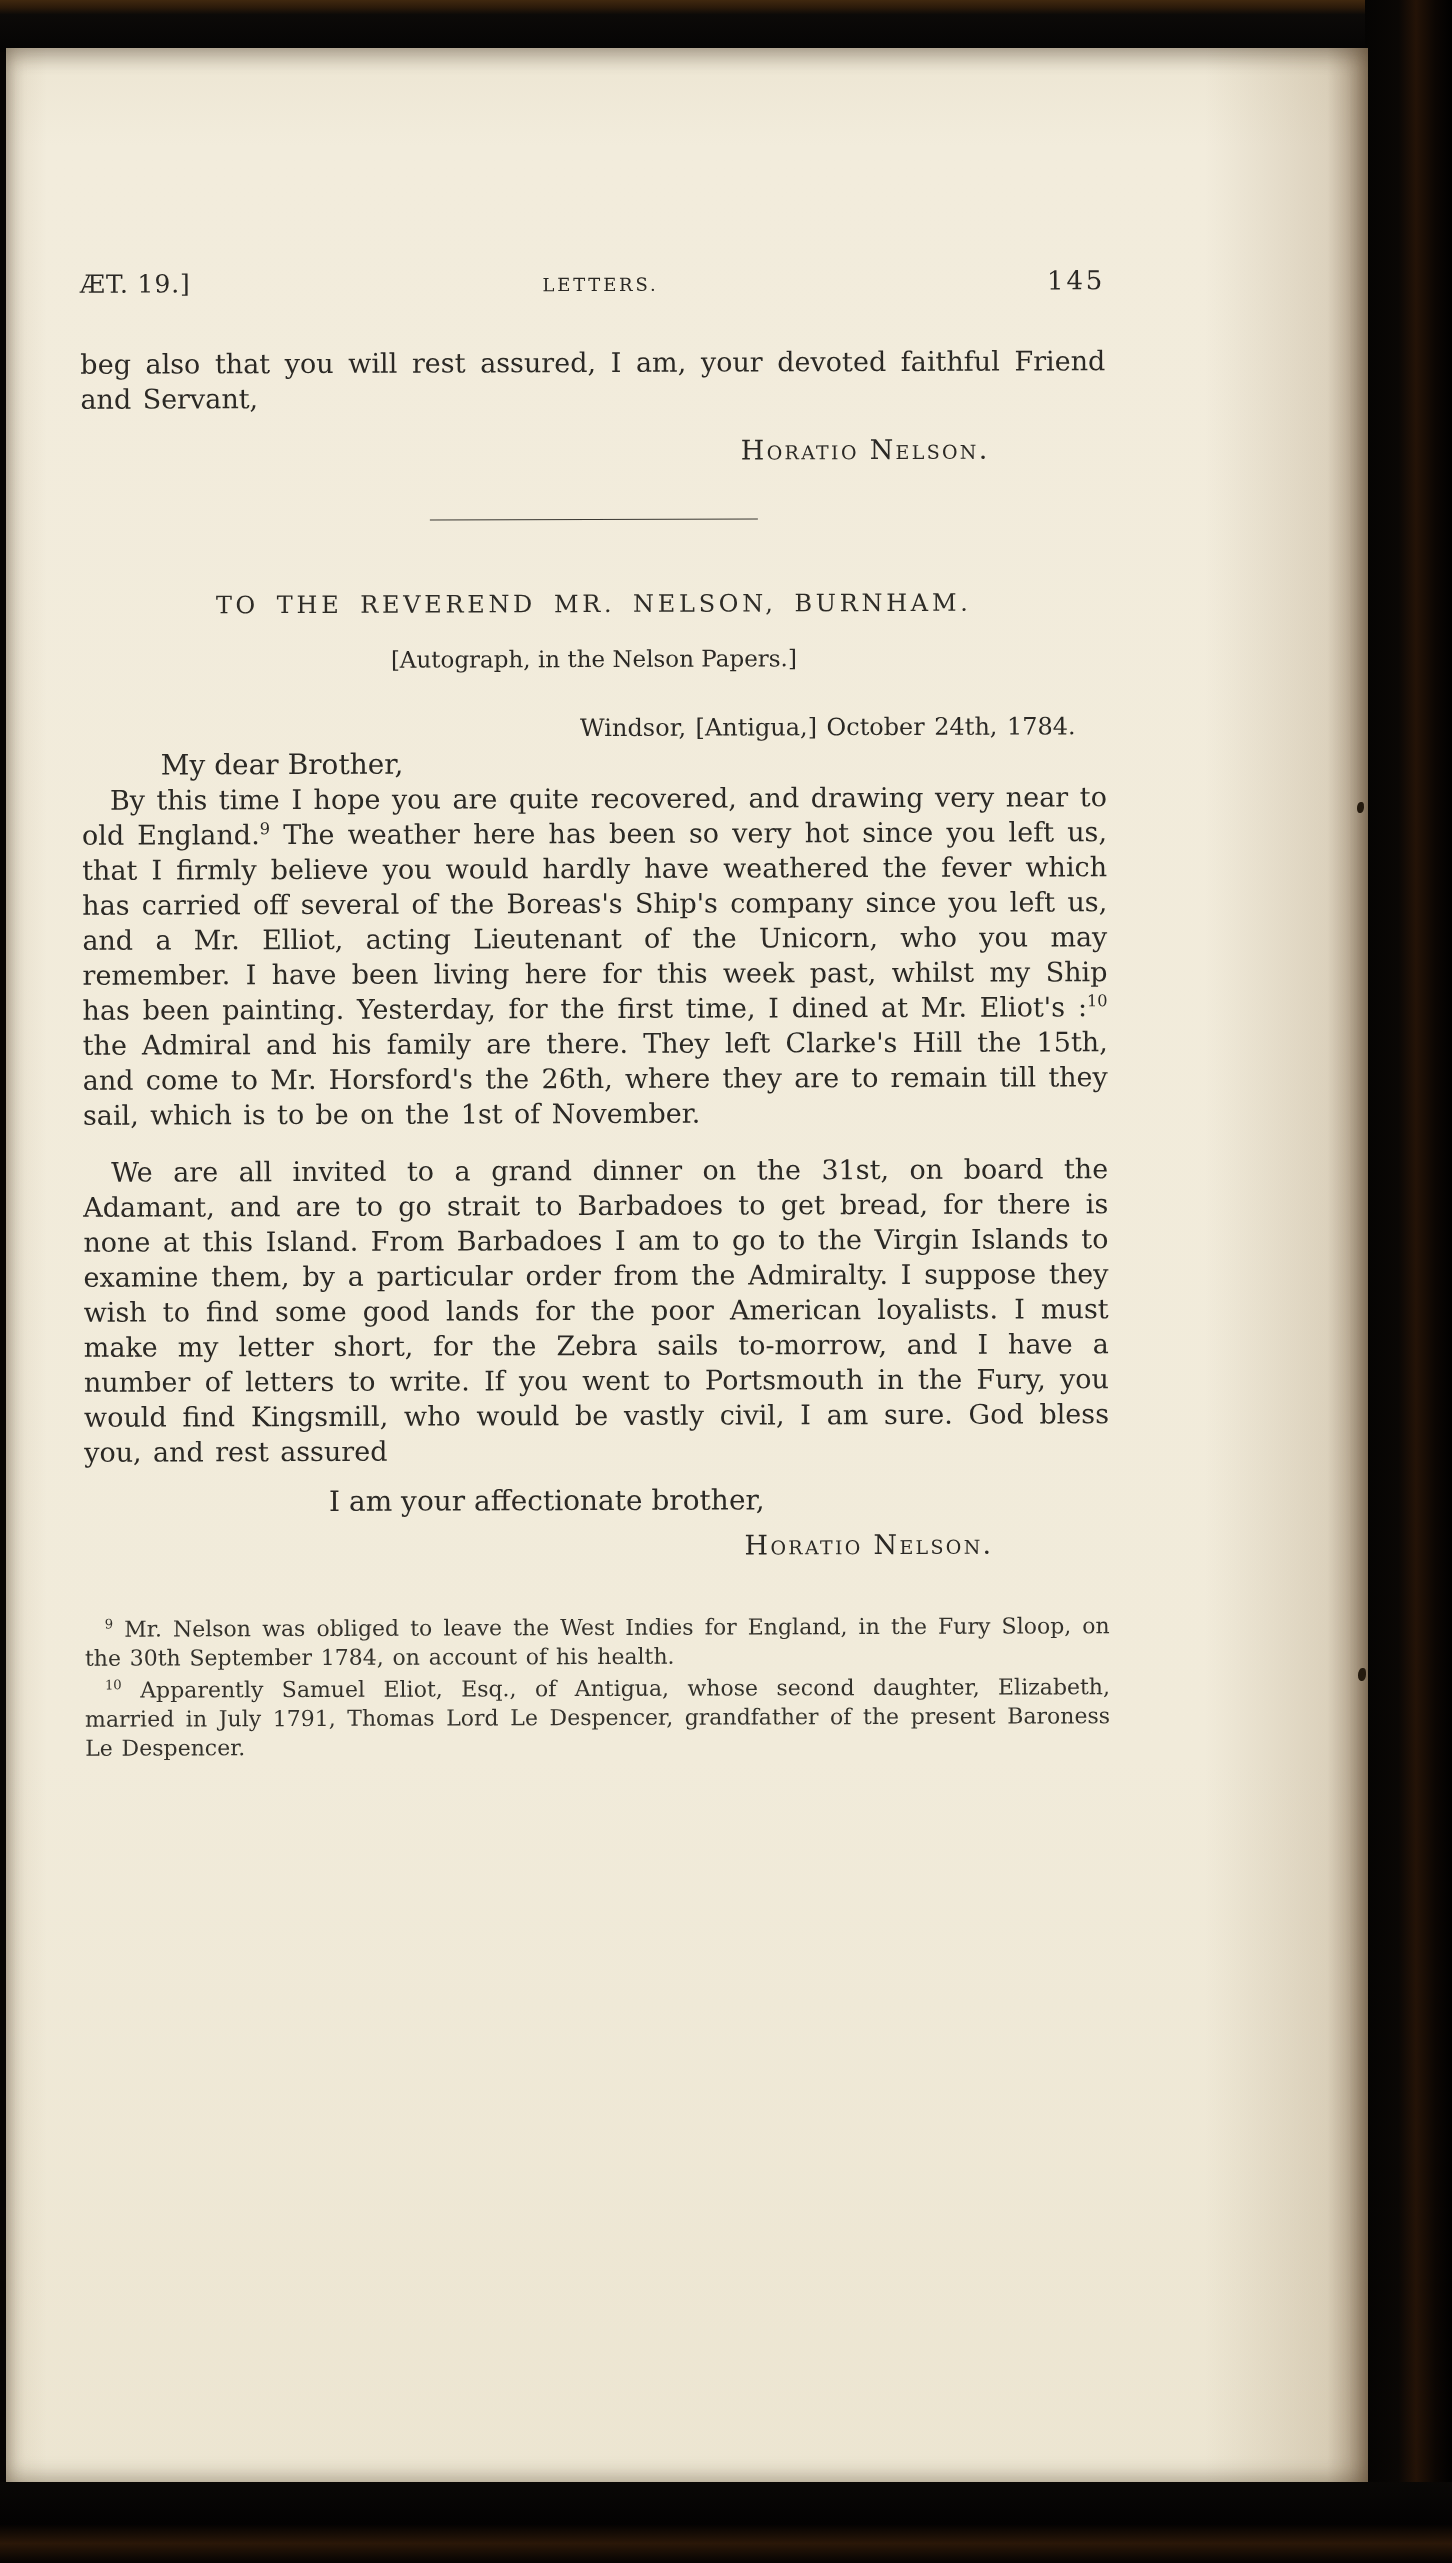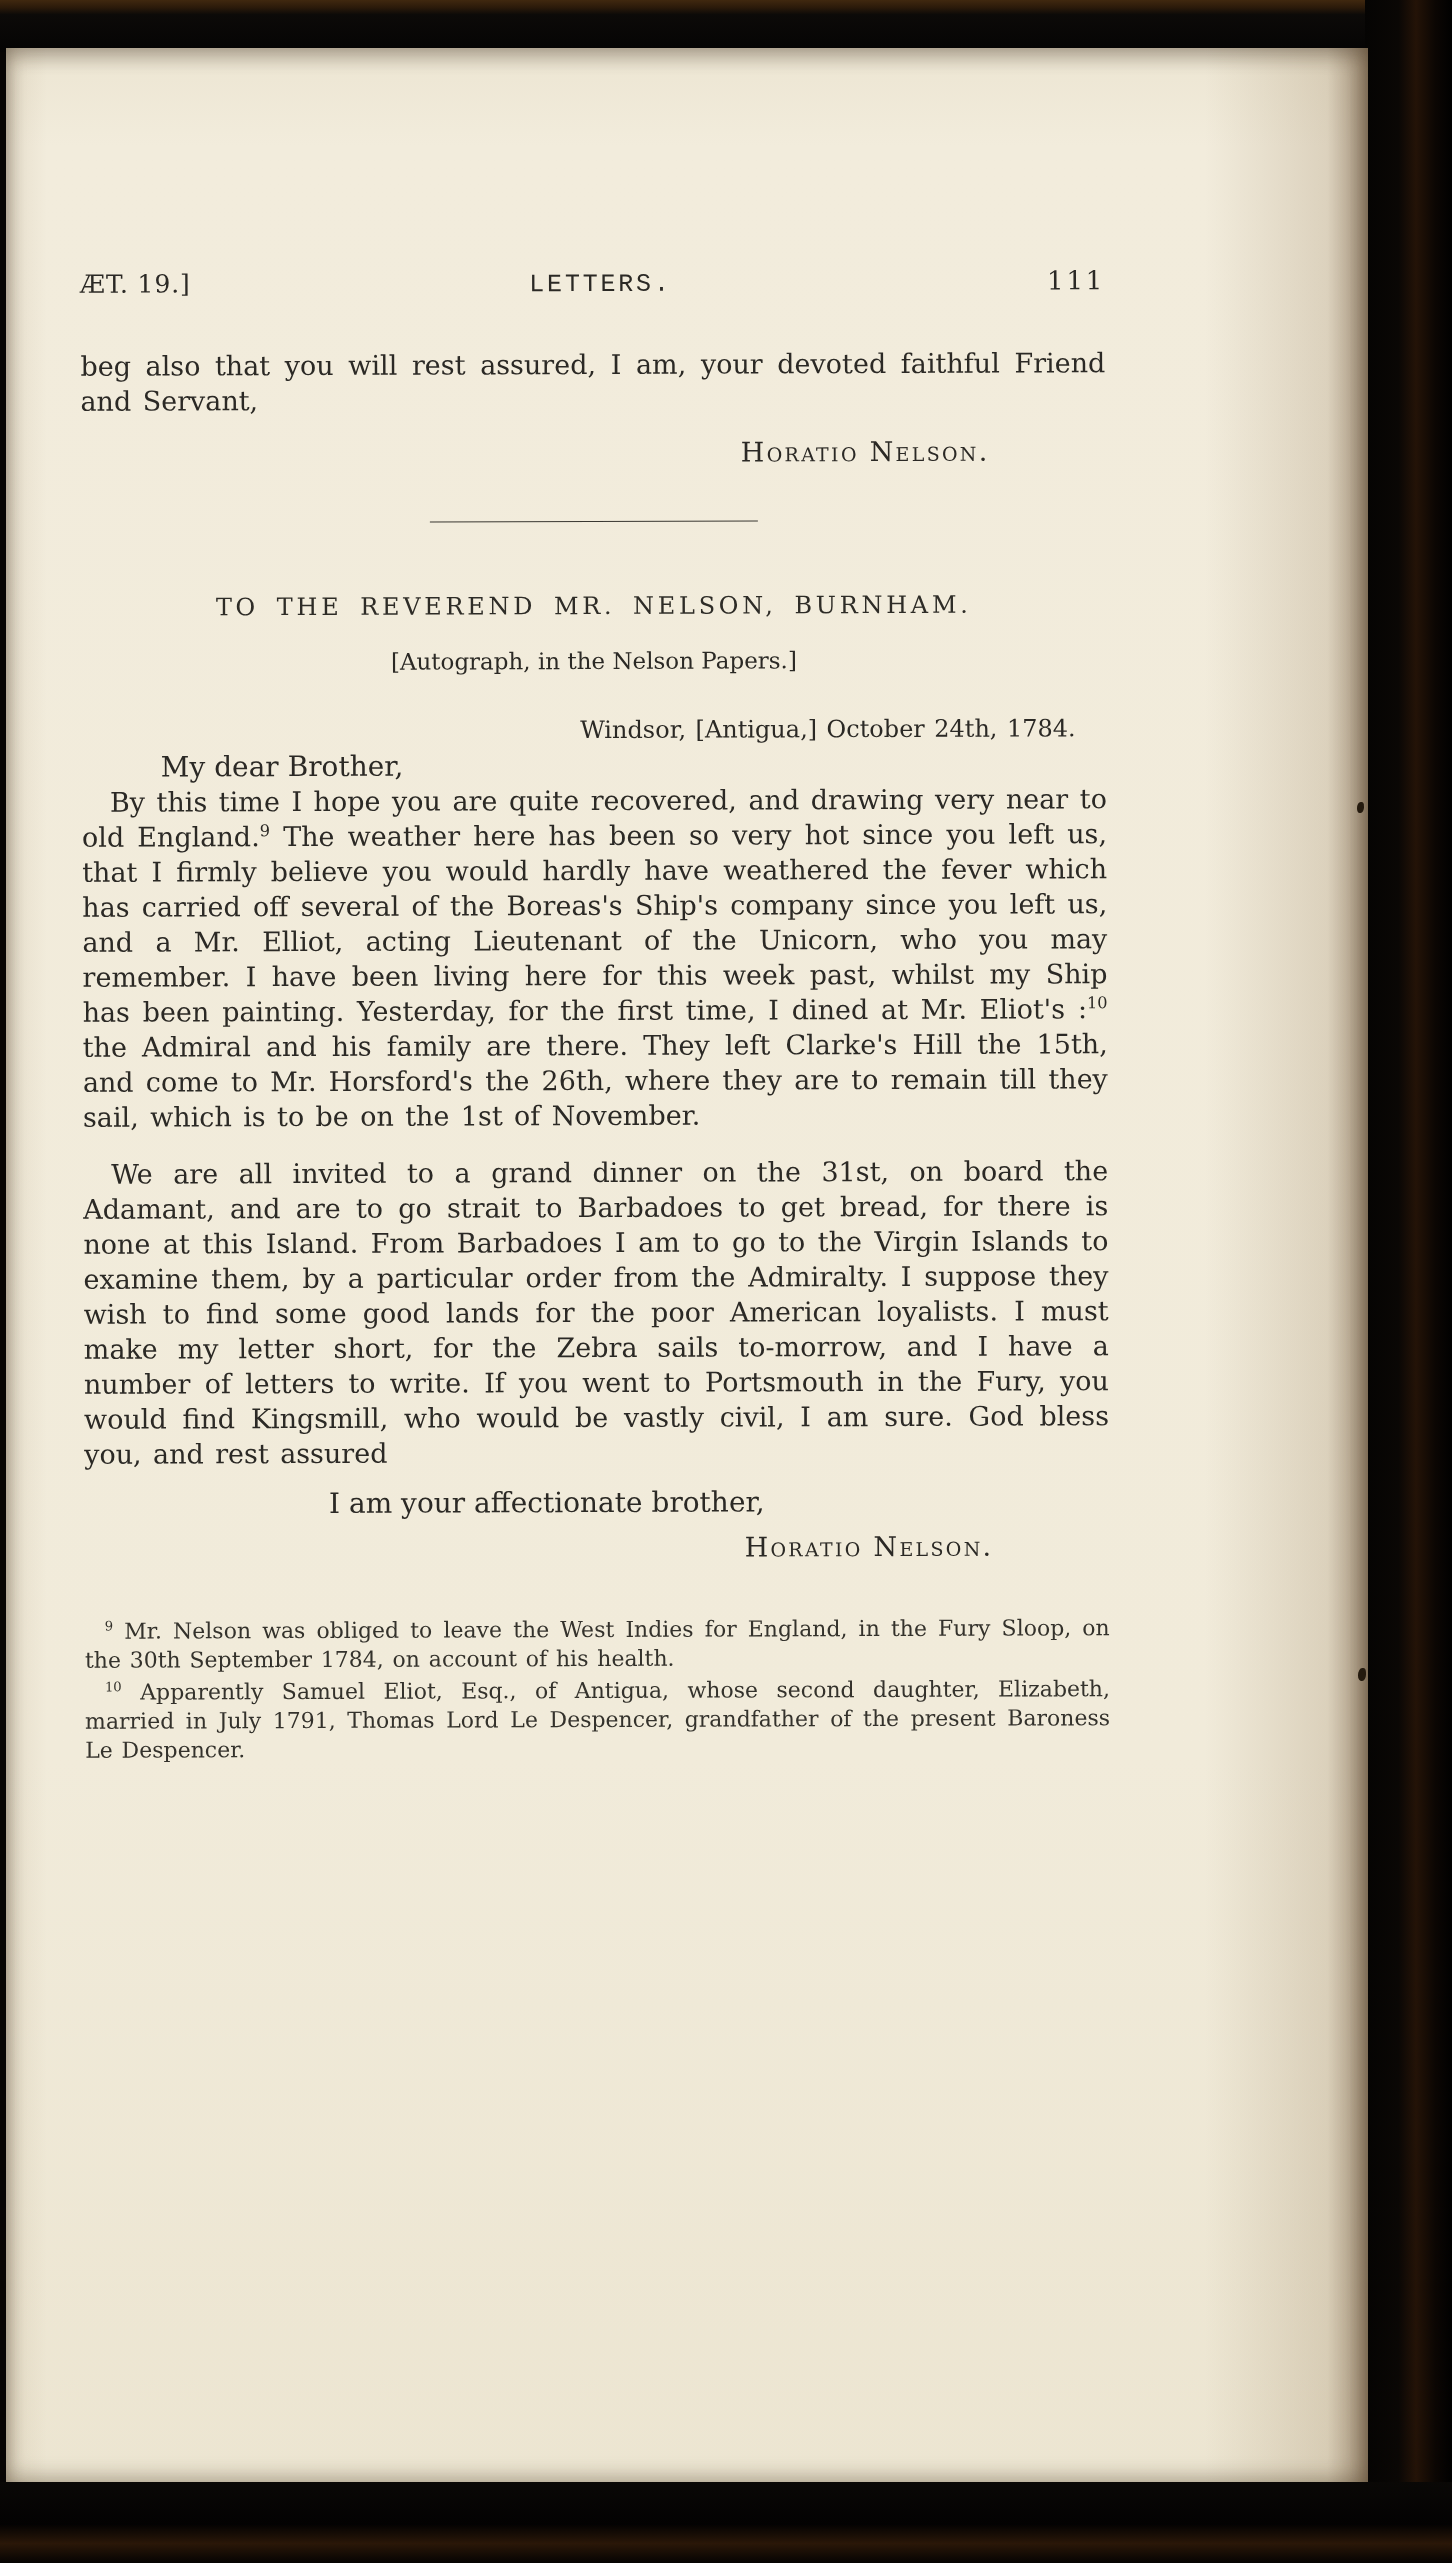--- a/index.html
+++ b/index.html
@@ -45,21 +45,21 @@
     position: absolute; top: 219px; left: 74px; width: 1025px;
     color: #2b2925;
     transform: rotate(-0.2deg);
     transform-origin: 50% 0;
   }
 
   .running-head {
     display: flex; justify-content: space-between; align-items: baseline;
   }
   .rh-left  { font-size: 25px; letter-spacing: 0.9px; }
-  .rh-center{ font-size: 25px; letter-spacing: 2.8px; transform: translateX(-18.4px); font-family: Liberation Mono, monospace; }
+  .rh-center{ font-size: 18px; letter-spacing: 2.8px; transform: translateX(-18.4px); }
   .rh-right { font-size: 26px; letter-spacing: 2.8px; }
 
   .body-par {
     font-size: 27px; line-height: 35px;
     text-align: justify; word-spacing: 2.8px;
     margin: 0;
   }
   .first-par { margin-top: 48px; }
   .indent { text-indent: 28px; }
 
@@ -104,21 +104,21 @@
 
 <div class="page">
   <div class="speck speck-1"></div>
   <div class="speck speck-2"></div>
 
   <div class="content">
 
     <div class="running-head">
       <span class="rh-left">ÆT. 19.]</span>
       <span class="rh-center">LETTERS.</span>
-      <span class="rh-right">111</span>
+      <span class="rh-right">145</span>
     </div>
 
     <p class="body-par first-par">beg also that you will rest assured, I am, your devoted faithful Friend and Servant,</p>
 
     <div class="sig smallcaps">Horatio Nelson.</div>
 
     <hr class="divider">
 
     <div class="letter-heading">TO THE REVEREND MR. NELSON, BURNHAM.</div>
 

